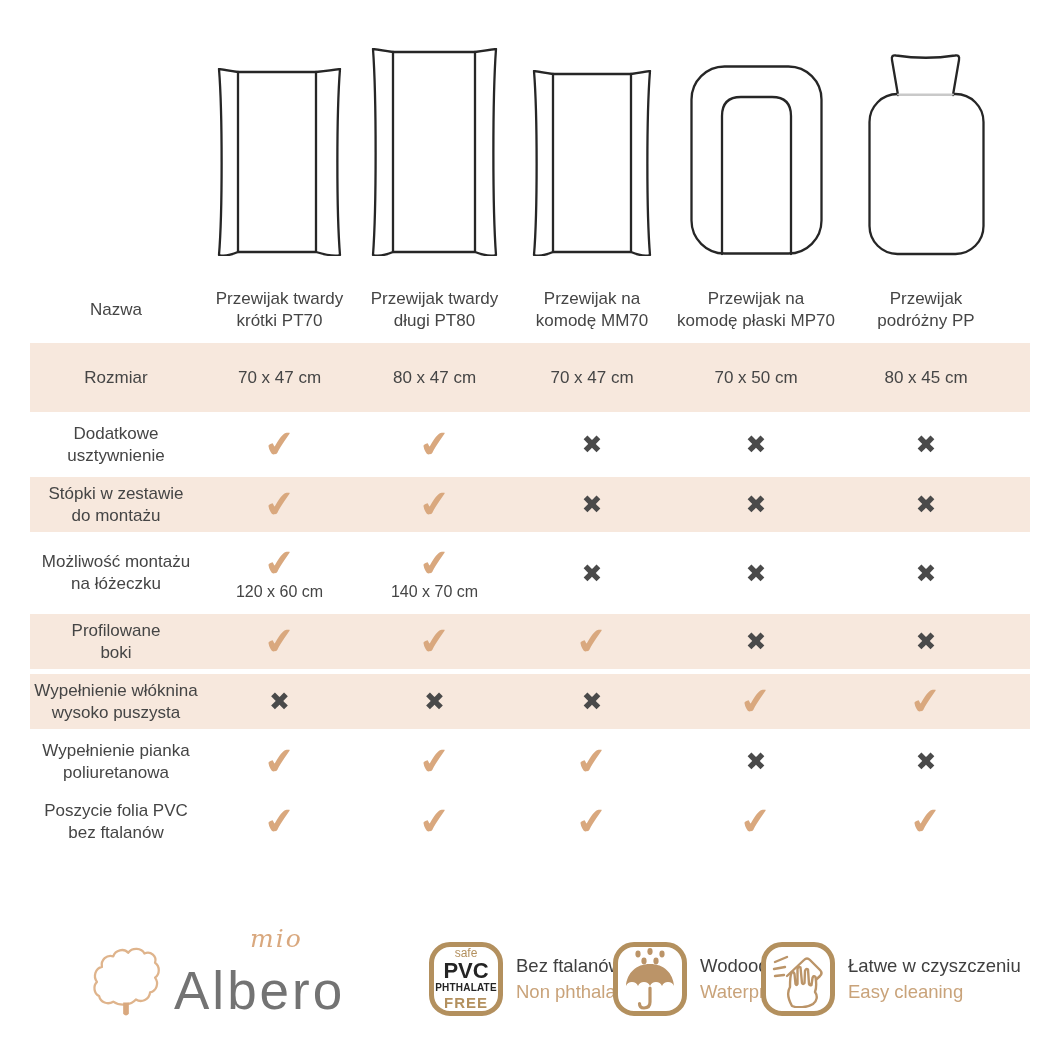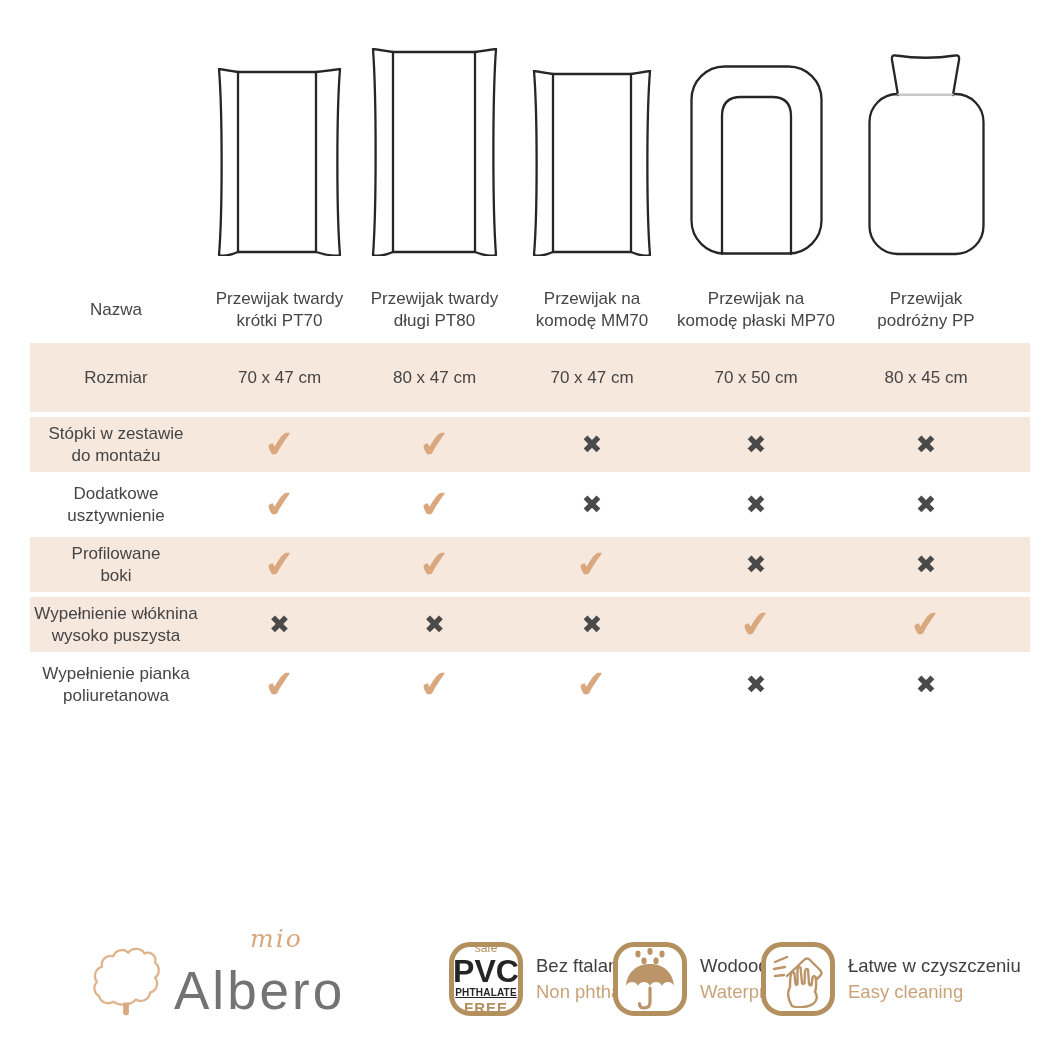--- a/index.html
+++ b/index.html
@@ -61,22 +61,22 @@
   .badge-box {
     width:74px; height:74px; border:5px solid #b3905e; border-radius:21px;
     display:flex; flex-direction:column; align-items:center; justify-content:center;
     background:#ffffff; flex:none;
   }
   .badge-text { margin-left:13px; display:flex; flex-direction:column; }
   .badge-title { font-size:18.5px; color:#3f3f3f; line-height:1.4; }
   .badge-sub { font-size:18.5px; color:#c9a37a; line-height:1.4; }
 
   .pvc-safe { font-size:12px; color:#b3905e; line-height:1; margin-bottom:1px; }
-  .pvc-main { font-size:32px; font-weight:bold; color:#242424; line-height:1; }
-  .pvc-sub  { font-size:10px; font-weight:bold; color:#242424; line-height:1.25; letter-spacing:0.2px;text-decoration:underline; }
+  .pvc-main { font-size:22px; font-weight:bold; color:#242424; line-height:1; }
+  .pvc-sub  { font-size:10px; font-weight:bold; color:#242424; line-height:1.25; letter-spacing:0.2px; }
   .pvc-free { font-size:15px; font-weight:bold; color:#b3905e; line-height:1.15; letter-spacing:1px; }
 </style>
 </head>
 <body>
 
 <div class="table">
 
   <div class="row drawings-row">
     <div class="cell"></div>
     <div class="cell drawing">
@@ -131,60 +131,81 @@
 
   <div class="row beige size-row">
     <div class="cell label-cell">Rozmiar</div>
     <div class="cell size-cell">70 x 47 cm</div>
     <div class="cell size-cell">80 x 47 cm</div>
     <div class="cell size-cell">70 x 47 cm</div>
     <div class="cell size-cell">70 x 50 cm</div>
     <div class="cell size-cell">80 x 45 cm</div>
   </div>
 
+  <div class="row feature-row">
+    <div class="cell label-cell">Dodatkowe
+usztywnienie</div>
+    <div class="cell mark-cell">
+        <span class="mark mark-yes"></span>
+      </div>
+    <div class="cell mark-cell">
+        <span class="mark mark-yes"></span>
+      </div>
+    <div class="cell mark-cell">
+        <span class="mark mark-no"></span>
+      </div>
+    <div class="cell mark-cell">
+        <span class="mark mark-no"></span>
+      </div>
+    <div class="cell mark-cell">
+        <span class="mark mark-no"></span>
+      </div>
+  </div>
+
   <div class="row beige feature-row">
     <div class="cell label-cell">Stópki w zestawie
 do montażu</div>
     <div class="cell mark-cell">
         <span class="mark mark-yes"></span>
       </div>
     <div class="cell mark-cell">
         <span class="mark mark-yes"></span>
       </div>
     <div class="cell mark-cell">
         <span class="mark mark-no"></span>
       </div>
     <div class="cell mark-cell">
         <span class="mark mark-no"></span>
       </div>
     <div class="cell mark-cell">
         <span class="mark mark-no"></span>
       </div>
   </div>
 
-  <div class="row feature-row">
-    <div class="cell label-cell">Dodatkowe
-usztywnienie</div>
-    <div class="cell mark-cell">
-        <span class="mark mark-yes"></span>
-      </div>
-    <div class="cell mark-cell">
-        <span class="mark mark-yes"></span>
-      </div>
-    <div class="cell mark-cell">
-        <span class="mark mark-no"></span>
-      </div>
-    <div class="cell mark-cell">
-        <span class="mark mark-no"></span>
-      </div>
-    <div class="cell mark-cell">
-        <span class="mark mark-no"></span>
-      </div>
-  </div>
-
+  <div class="row feature-row tall">
+    <div class="cell label-cell">Możliwość montażu
+na łóżeczku</div>
+    <div class="cell mark-cell">
+      <span class="mark mark-yes"></span>
+      <span class="note">120 x 60 cm</span>
+    </div>
+    <div class="cell mark-cell">
+      <span class="mark mark-yes"></span>
+      <span class="note">140 x 70 cm</span>
+    </div>
+    <div class="cell mark-cell">
+        <span class="mark mark-no"></span>
+      </div>
+    <div class="cell mark-cell">
+        <span class="mark mark-no"></span>
+      </div>
+    <div class="cell mark-cell">
+        <span class="mark mark-no"></span>
+      </div>
+  </div>
 
   <div class="row beige feature-row">
     <div class="cell label-cell">Profilowane
 boki</div>
     <div class="cell mark-cell">
         <span class="mark mark-yes"></span>
       </div>
     <div class="cell mark-cell">
         <span class="mark mark-yes"></span>
       </div>
@@ -232,37 +253,56 @@
         <span class="mark mark-yes"></span>
       </div>
     <div class="cell mark-cell">
         <span class="mark mark-no"></span>
       </div>
     <div class="cell mark-cell">
         <span class="mark mark-no"></span>
       </div>
   </div>
 
+  <div class="row feature-row">
+    <div class="cell label-cell">Poszycie folia PVC
+bez ftalanów</div>
+    <div class="cell mark-cell">
+        <span class="mark mark-yes"></span>
+      </div>
+    <div class="cell mark-cell">
+        <span class="mark mark-yes"></span>
+      </div>
+    <div class="cell mark-cell">
+        <span class="mark mark-yes"></span>
+      </div>
+    <div class="cell mark-cell">
+        <span class="mark mark-yes"></span>
+      </div>
+    <div class="cell mark-cell">
+        <span class="mark mark-yes"></span>
+      </div>
+  </div>
 
 </div>
 
 <div class="footer">
 
   <div class="brand">
     <svg class="tree-svg" width="68" height="82" viewBox="0 0 96 112">
       <path d="M30,88 C22,93 12,89 10,80 C3,77 1,66 7,60 C1,52 5,41 14,39 C12,29 21,21 30,24 C33,15 45,12 51,19 C57,11 70,12 74,20 C83,16 92,24 89,33 C96,38 96,49 89,54 C95,62 91,73 82,75 C81,85 70,90 62,85 C55,93 40,95 30,88 Z" fill="none" stroke="#dfb48c" stroke-width="3.2" stroke-linejoin="round"></path>
       <path d="M44,89 L44,105 Q48,110 52,105 L52,89 Z" fill="#d9a87e"></path>
     </svg>
     <div class="brand-text">
       <span class="brand-mio">mio</span>
       <span class="brand-name">Albero</span>
     </div>
   </div>
 
-  <div class="badge-group" style="left:449px">
+  <div class="badge-group" style="left:429px">
     <div class="badge-box">
       <span class="pvc-safe">safe</span>
       <span class="pvc-main">PVC</span>
       <span class="pvc-sub">PHTHALATE</span>
       <span class="pvc-free">FREE</span>
     </div>
     <div class="badge-text">
       <span class="badge-title">Bez ftalanów</span>
       <span class="badge-sub">Non phthalate</span>
     </div>

